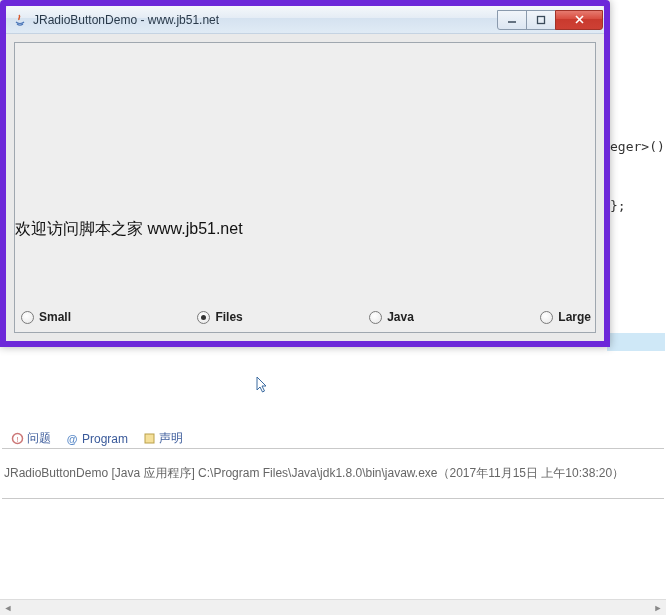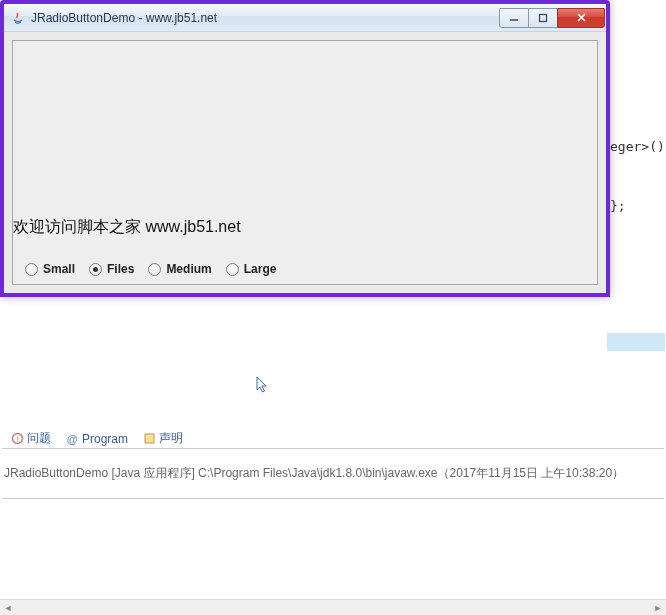--- a/index.html
+++ b/index.html
@@ -26,23 +26,23 @@
       background: #cfe8f7;
       height: 18px;
     }
 
     
     .window {
       position: absolute;
       left: 0;
       top: 0;
       width: 610px;
-      height: 297px;
+      height: 347px;
       background: #eaeaea;
-      border: 4px solid #6d28d9;
+      border: 6px solid #6d28d9;
       border-radius: 4px 4px 0 0;
       box-shadow: 0 0 8px rgba(0,0,0,0.3);
     }
     .titlebar {
       height: 28px;
       background: linear-gradient(to bottom, #f5f8fb 0%, #e4ecf5 45%, #d5e2f0 46%, #e0ebf5 100%);
       border-bottom: 1px solid #c5d3e2;
       display: flex;
       align-items: center;
       padding-left: 6px;
@@ -101,25 +101,25 @@
     .content-text {
       position: absolute;
       left: 0;
       top: 176px;
       font-size: 16px;
       color: #111;
     }
 
     .radio-row {
       position: absolute;
-      left: 8px;
+      left: 2px;
       right: 0;
       bottom: 6px;
       display: flex;
-      justify-content: flex-start;
+      justify-content: space-between;
       gap: 6px;
     }
     .radio-item {
       display: inline-flex;
       align-items: center;
       font-family: Dialog, Tahoma, sans-serif;
       font-size: 12px;
       font-weight: bold;
       color: #222;
       cursor: pointer;
@@ -270,21 +270,21 @@
       <label class="radio-item">
         <span class="radio-circle"></span>
         <span>Small</span>
       </label>
       <label class="radio-item">
         <span class="radio-circle selected"></span>
         <span>Files</span>
       </label>
       <label class="radio-item">
         <span class="radio-circle"></span>
-        <span>Medium</span>
+        <span>Java</span>
       </label>
       <label class="radio-item">
         <span class="radio-circle"></span>
         <span>Large</span>
       </label>
     </div>
   </div>
 </div>
 
 <div class="cursor-arrow">

